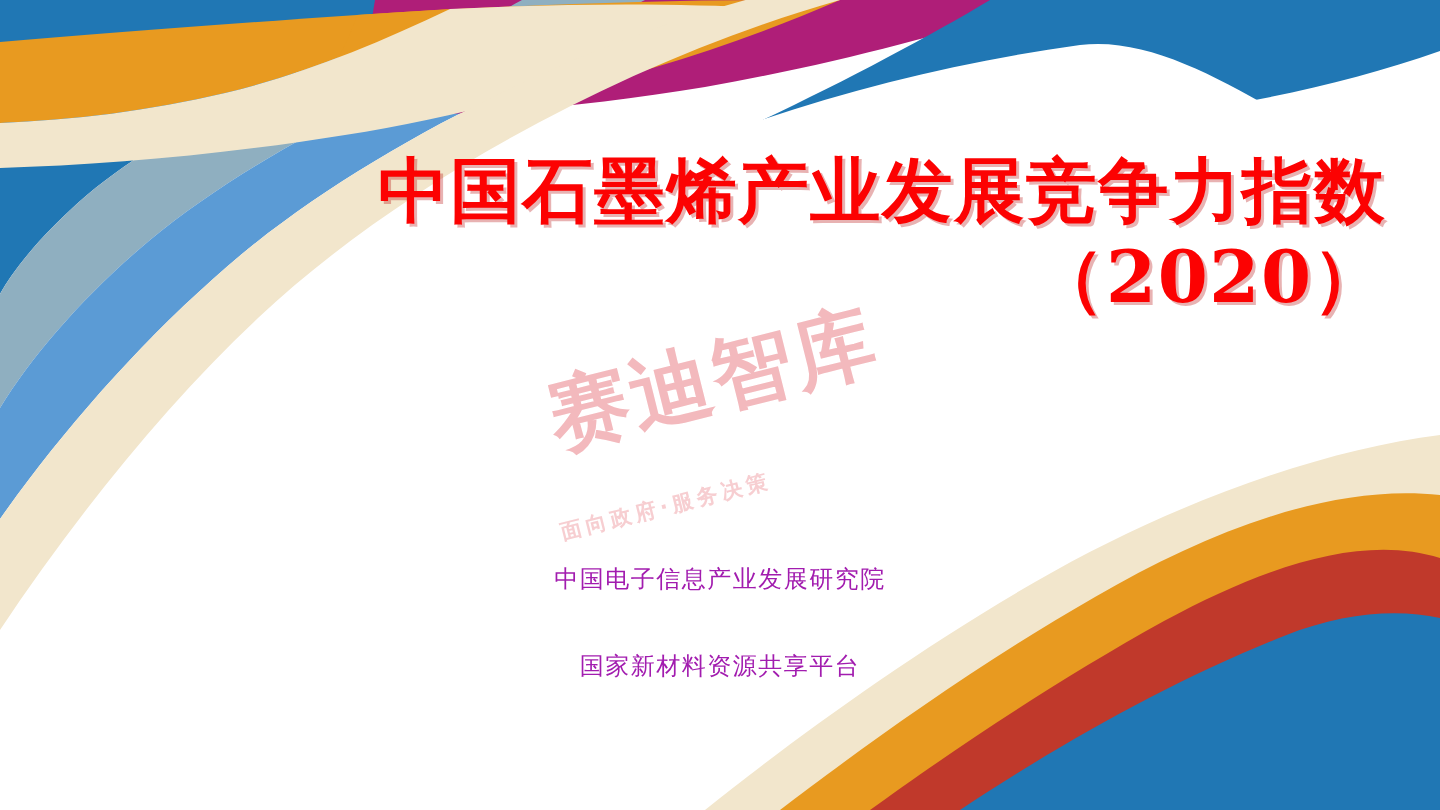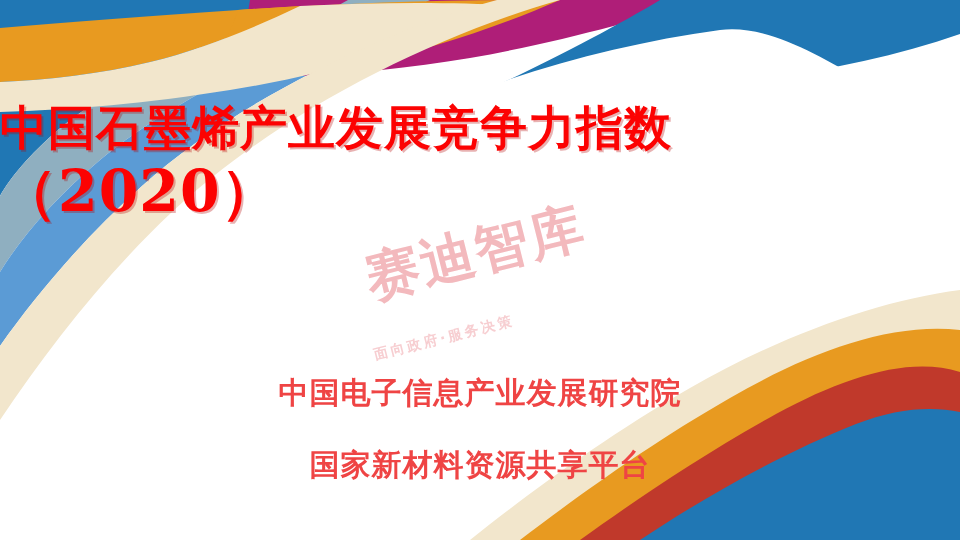--- a/index.html
+++ b/index.html
@@ -65,57 +65,57 @@
     transform-origin: left top;
     white-space: nowrap;
   }
 
   
   .title-block {
     position: absolute;
     left: 0;
     top: 100px;
     width: 924px;
-    text-align: left;
+    text-align: right;
   }
   .title-main {
     font-family: "DejaVu Serif", "Liberation Serif", serif;
     font-size: 47px;
     font-weight: bold;
     color: #fc0202;
     letter-spacing: 1px;
     line-height: 1.18;
     text-shadow: 2px 2px 0 rgba(180, 0, 0, 0.30);
     white-space: nowrap;
   }
   .title-year {
     margin-top: 2px;
     font-family: "DejaVu Serif", "Liberation Serif", serif;
-    font-size: 57px;
+    font-size: 48px;
     font-weight: bold;
     color: #fc0202;
     letter-spacing: 1px;
     line-height: 1.18;
     text-shadow: 2px 2px 0 rgba(180, 0, 0, 0.30);
     white-space: nowrap;
   }
 
   
   .org-block {
     position: absolute;
     left: 0;
     top: 378px;
     width: 960px;
     text-align: center;
   }
   .org-line {
     font-family: "DejaVu Sans", "Liberation Sans", sans-serif;
-    font-size: 30px;
-    font-weight: bold;
-    color: #ef4444;
+    font-size: 16px;
+    font-weight: normal;
+    color: #a21caf;
     letter-spacing: 1px;
     line-height: 1.0;
     white-space: nowrap;
   }
   .org-line.second {
     margin-top: 42px;
   }
 </style>
 </head>
 <body>

